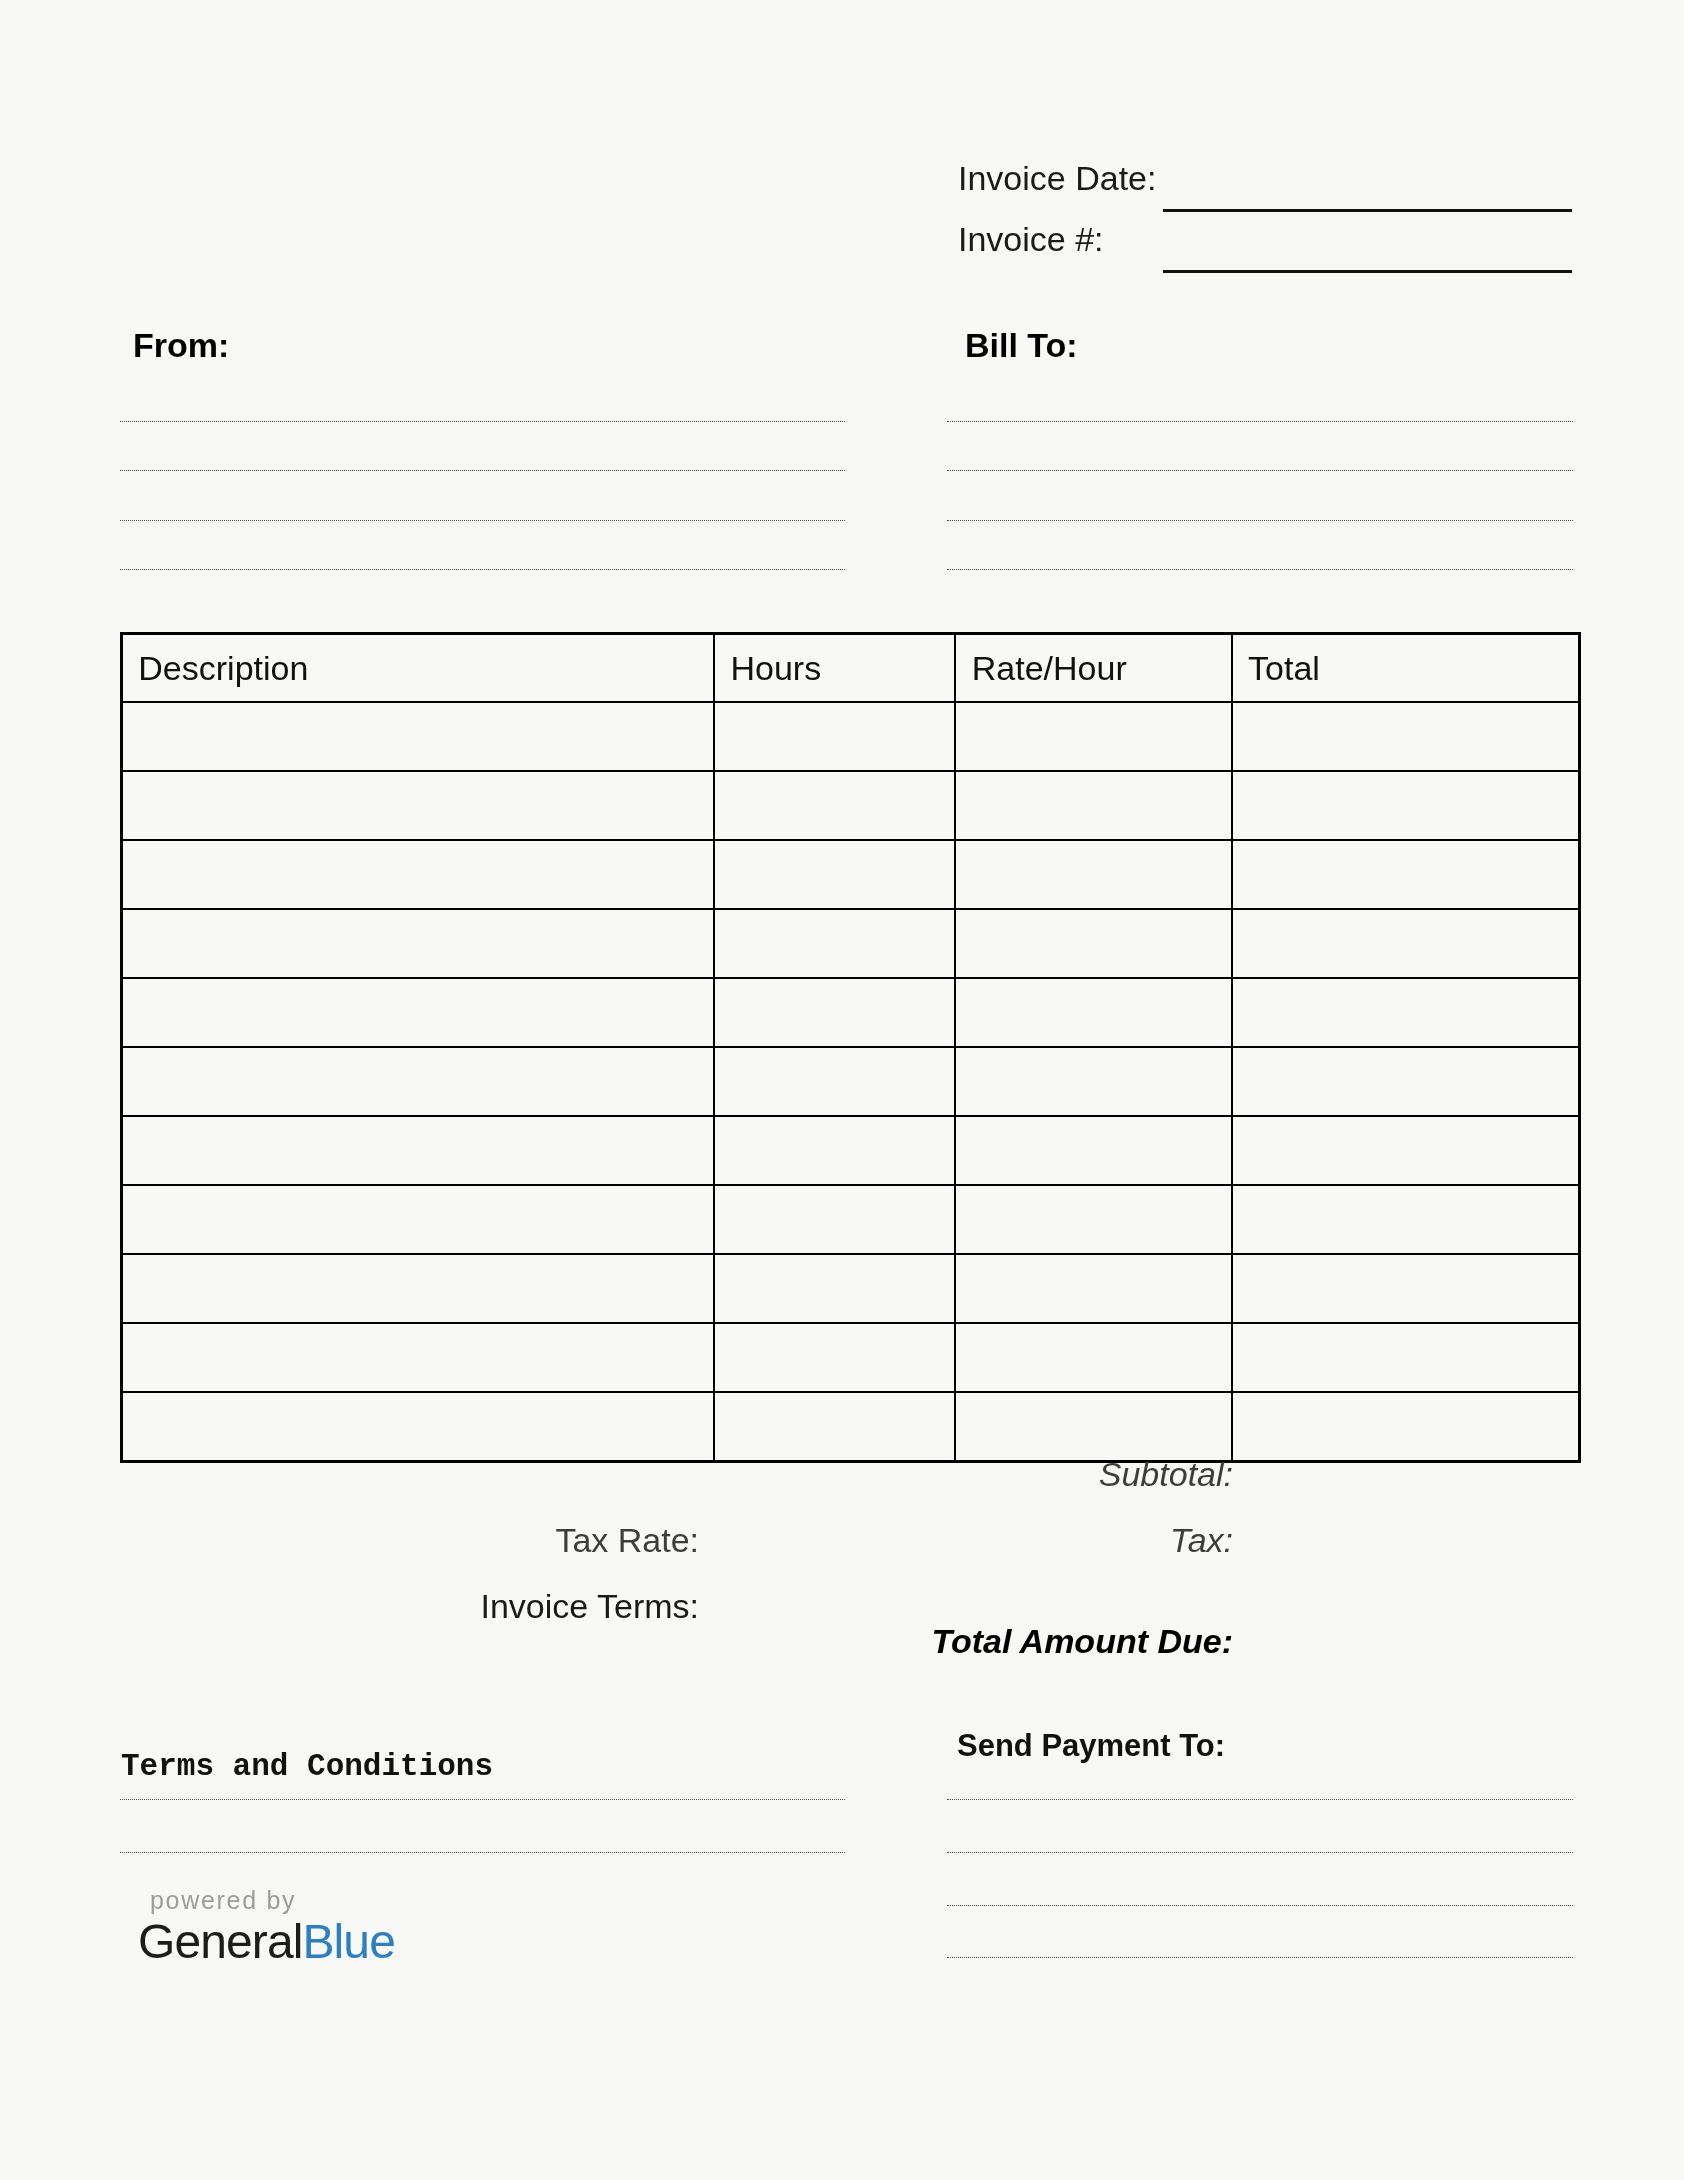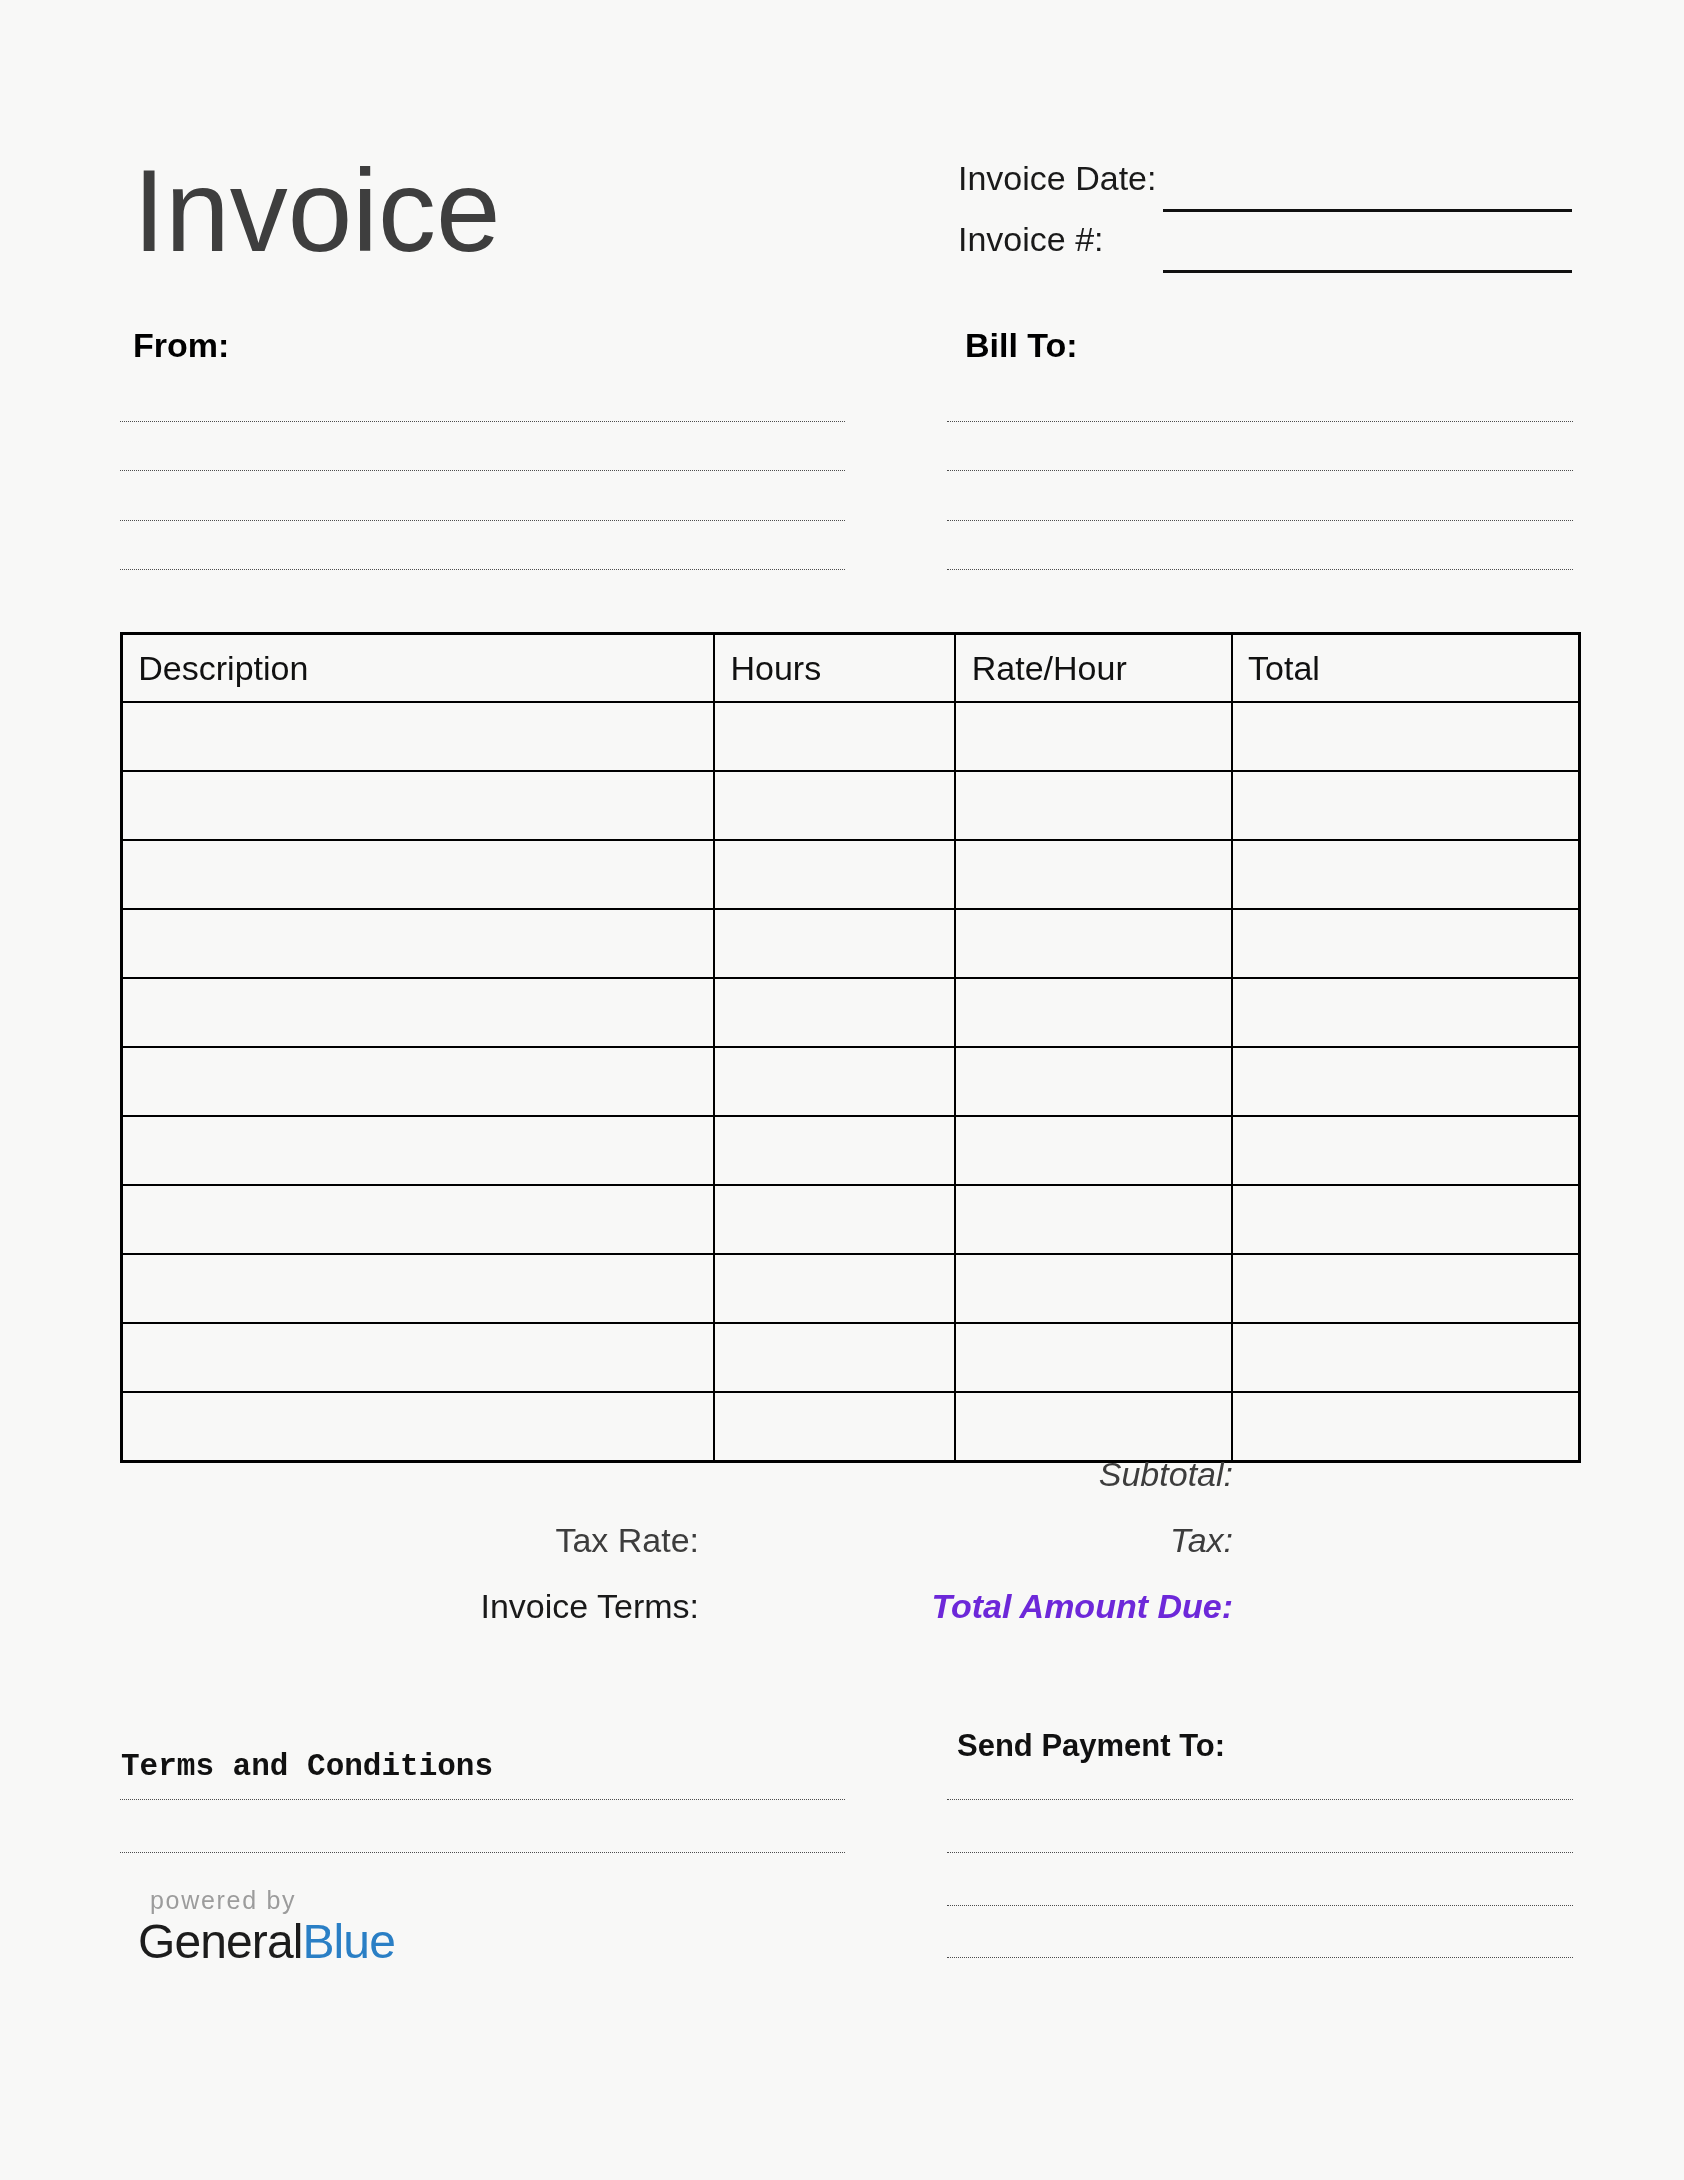--- a/index.html
+++ b/index.html
@@ -32,21 +32,21 @@
   table.items{width:100%;height:100%;border-collapse:collapse;table-layout:fixed;border:3.4px solid #000;}
   table.items th, table.items td{border:2.6px solid #000;padding:0 0 0 15.3px;}
   table.items th{font-size:34px;font-weight:normal;color:#111;text-align:left;vertical-align:middle;height:66px;}
   table.items td{height:67px;font-size:34px;color:#111;}
   col.c-desc{width:40.65%;} col.c-hours{width:16.55%;} col.c-rate{width:18.95%;} col.c-total{width:23.85%;}
 
   
   .sum-label{font-size:34px;line-height:1.2;text-align:right;}
   .sum-muted{color:#3d3d3d;}
   .sum-dark{color:#1a1a1a;}
-  .sum-bold{color:#6d28d9;font-weight:bold;}
+  .sum-bold{color:#000000;font-weight:bold;margin-top:35px;}
   .sum-right{right:452px;font-style:italic;}   
   .sum-left{right:986px;}   
   .row-subtotal{top:1454px;}
   .row-tax{top:1520px;}
   .row-payment{top:1586px;}
 
   
   .foot-label{font-size:31px;font-weight:bold;line-height:1.2;color:#111;}
   .terms-label{left:121px;top:1748px;font-family:Liberation Mono, monospace;}
   .sendpay-label{left:957px;top:1712px;margin-top:15px;}
@@ -55,21 +55,20 @@
   .powered-by{left:150px;top:1885px;font-size:25px;letter-spacing:1.7px;color:#9c9c9c;line-height:1.2;}
   .brand{left:138px;top:1918px;font-size:48px;letter-spacing:-0.9px;line-height:1;}
   .brand .dark{color:#1c1c1c;}
   .brand .blue{color:#2a7fc5;}
 </style>
 </head>
 <body>
 
 <div id="page">
 
-  <div class="abs doc-title">Invoice</div>
 
   <div class="abs meta-label meta-date">Invoice Date:</div>
   <div class="abs meta-line meta-line-1"></div>
   <div class="abs meta-label meta-num">Invoice #:</div>
   <div class="abs meta-line meta-line-2"></div>
 
   <div class="abs party-label from-label">From:</div>
   <div class="abs party-label billto-label">Bill To:</div>
 
   <div>

